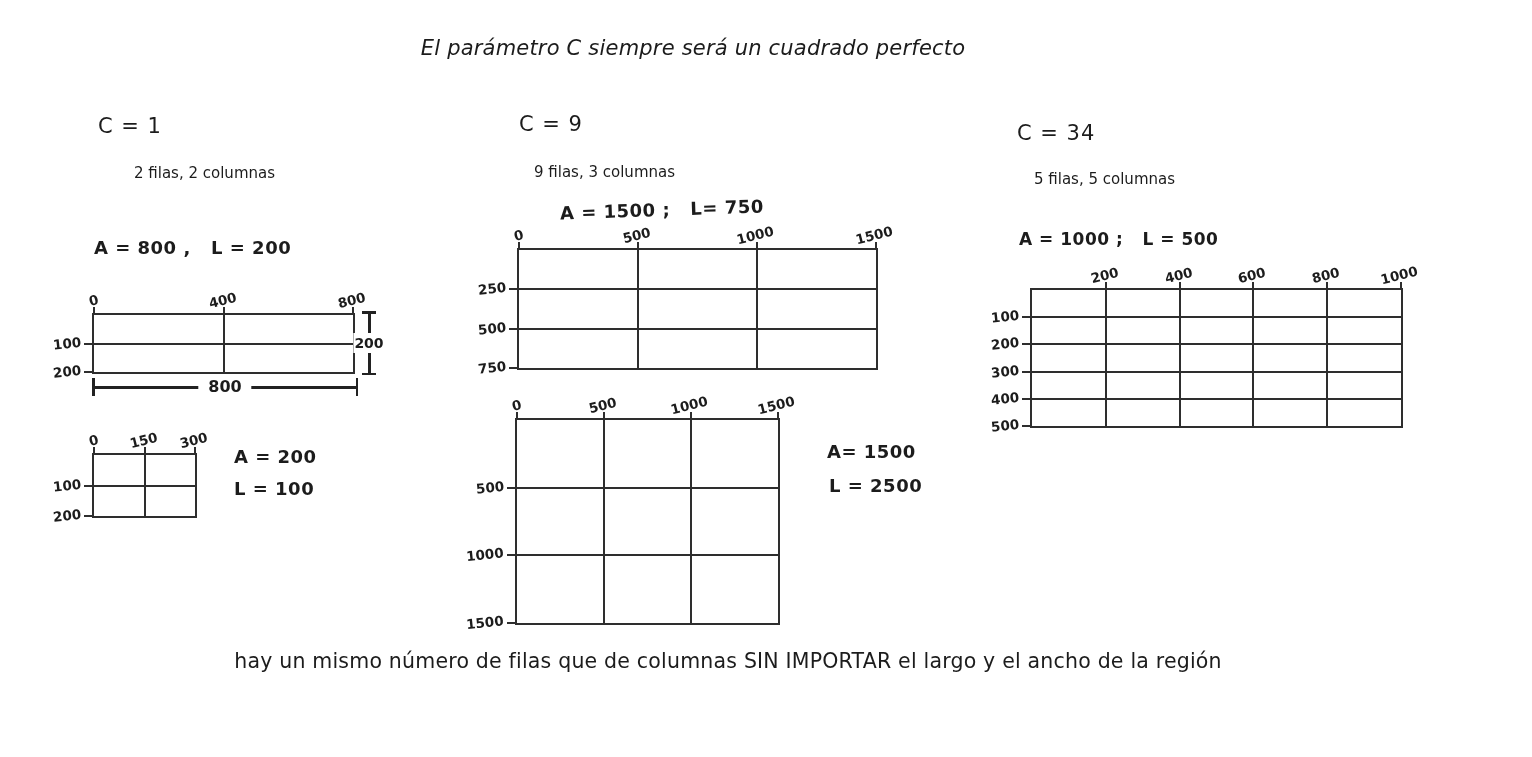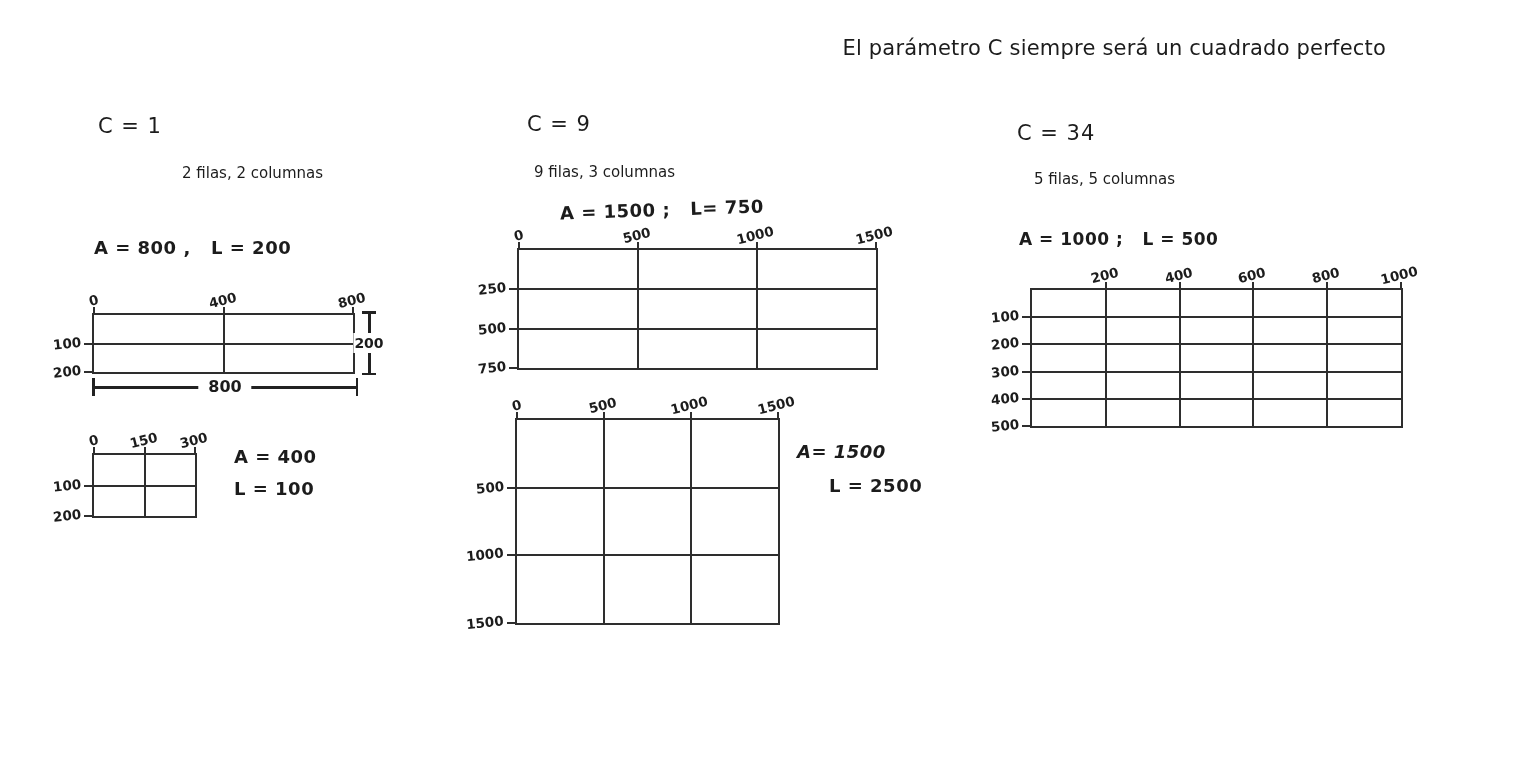--- a/index.html
+++ b/index.html
@@ -1,22 +1,22 @@
 <!DOCTYPE html>
 <html><head>
 <meta charset="utf-8">
 <style>
   html, body { margin:0; padding:0; background:#ffffff; }
   .canvas {
     position:relative; width:1532px; height:757px; background:#ffffff;
     font-family:"DejaVu Sans", sans-serif; color:#1c1c1c; overflow:hidden;
   }
   .title {
-    position:absolute; top:36px; left:0; width:1386px; text-align:right;
-    font-size:21px; letter-spacing:0.2px;
+    position:absolute; top:36px; left:0; width:1386px; text-align:center;
+    font-size:21px; letter-spacing:0.2px;font-style:italic;
   }
   .sec-heading { position:absolute; font-size:21px; letter-spacing:1px; }
   .sec-sub     { position:absolute; font-size:15px; }
   .sec-formula { position:absolute; font-size:18px; font-weight:bold; letter-spacing:0.5px; }
   .side-text   { position:absolute; font-size:18px; font-weight:bold; letter-spacing:0.5px; }
 
   .grid { position:absolute; border:2px solid #2e2e2e; box-sizing:border-box; }
   .vline { position:absolute; top:0; bottom:0; width:2px; background:#2e2e2e; transform:translateX(-1px); }
   .hline { position:absolute; left:0; right:0; height:2px; background:#2e2e2e; transform:translateY(-1px); }
   .xtick { position:absolute; top:-8px; height:8px; width:2px; background:#2e2e2e; transform:translateX(-1px); }
@@ -50,21 +50,21 @@
   }
 </style>
 </head>
 <body>
 
 <div class="canvas">
 
   <div class="title">El parámetro C siempre será un cuadrado perfecto</div>
 
   <div class="sec-heading" style="left:98px; top:114px;">C = 1</div>
-  <div class="sec-sub" style="left:134px; top:164px;margin-left:48px;">2 filas, 2 columnas</div>
+  <div class="sec-sub" style="left:134px; top:164px;">2 filas, 2 columnas</div>
   <div class="sec-formula" style="left:94px; top:237px;">A = 800 ,&nbsp;&nbsp; L = 200</div>
 
   <div class="grid" style="left:92px; top:313px; width:263px; height:61px;">
       <div class="vline" style="left: 50%;"></div>
       <div class="hline" style="top: 50%;"></div>
       <div class="xtick" style="left: 0%;"></div>
       <div class="xlab" style="left: 0%;">0</div>
       <div class="xtick" style="left: 50%;"></div>
       <div class="xlab" style="left: 50%;">400</div>
       <div class="xtick" style="left: 100%;"></div>
@@ -95,24 +95,24 @@
       <div class="xlab" style="left: 0%;">0</div>
       <div class="xtick" style="left: 50%;"></div>
       <div class="xlab" style="left: 50%;">150</div>
       <div class="xtick" style="left: 100%;"></div>
       <div class="xlab" style="left: 100%;">300</div>
       <div class="ytick" style="top: 50%;"></div>
       <div class="ylab" style="top: 50%;">100</div>
       <div class="ytick" style="top: 100%;"></div>
       <div class="ylab" style="top: 100%;">200</div>
     </div>
-  <div class="side-text" style="left:234px; top:446px;">A = 400</div>
+  <div class="side-text" style="left:234px; top:446px;">A = 200</div>
   <div class="side-text" style="left:234px; top:478px;">L = 100</div>
 
-  <div class="sec-heading" style="left:519px; top:112px;margin-left:8px;">C = 9</div>
+  <div class="sec-heading" style="left:519px; top:112px;">C = 9</div>
   <div class="sec-sub" style="left:534px; top:163px;">9 filas, 3 columnas</div>
   <div class="sec-formula" style="left:560px; top:199px; transform:rotate(-2deg);">A = 1500 ;&nbsp;&nbsp; L= 750</div>
 
   <div class="grid" style="left:517px; top:248px; width:361px; height:122px;">
       <div class="vline" style="left: 33.3333%;"></div>
       <div class="vline" style="left: 66.6667%;"></div>
       <div class="hline" style="top: 33.3333%;"></div>
       <div class="hline" style="top: 66.6667%;"></div>
       <div class="xtick" style="left: 0%;"></div>
       <div class="xlab" style="left: 0%;">0</div>
@@ -143,21 +143,21 @@
       <div class="xlab" style="left: 66.6667%;">1000</div>
       <div class="xtick" style="left: 100%;"></div>
       <div class="xlab" style="left: 100%;">1500</div>
       <div class="ytick" style="top: 33.3333%;"></div>
       <div class="ylab" style="top: 33.3333%;">500</div>
       <div class="ytick" style="top: 66.6667%;"></div>
       <div class="ylab" style="top: 66.6667%;">1000</div>
       <div class="ytick" style="top: 100%;"></div>
       <div class="ylab" style="top: 100%;">1500</div>
     </div>
-  <div class="side-text" style="left:797px; top:441px;font-style:italic;">A= 1500</div>
+  <div class="side-text" style="left:827px; top:441px;">A= 1500</div>
   <div class="side-text" style="left:829px; top:475px;">L = 2500</div>
 
   <div class="sec-heading" style="left:1017px; top:121px;">C = 34</div>
   <div class="sec-sub" style="left:1034px; top:170px;">5 filas, 5 columnas</div>
   <div class="sec-formula" style="left:1019px; top:229px; font-size:17px;">A = 1000 ;&nbsp;&nbsp; L = 500</div>
 
   <div class="grid" style="left:1030px; top:288px; width:373px; height:140px;">
       <div class="vline" style="left: 20%;"></div>
       <div class="vline" style="left: 40%;"></div>
       <div class="vline" style="left: 60%;"></div>
@@ -182,15 +182,16 @@
       <div class="ylab" style="top: 40%;">200</div>
       <div class="ytick" style="top: 60%;"></div>
       <div class="ylab" style="top: 60%;">300</div>
       <div class="ytick" style="top: 80%;"></div>
       <div class="ylab" style="top: 80%;">400</div>
       <div class="ytick" style="top: 100%;"></div>
       <div class="ylab" style="top: 100%;">500</div>
     </div>
 
   <div class="footer">
+    <div>hay un mismo número de filas que de columnas SIN IMPORTAR el largo y el ancho de la región</div>
   </div>
 
 </div>
 
 </body></html>

